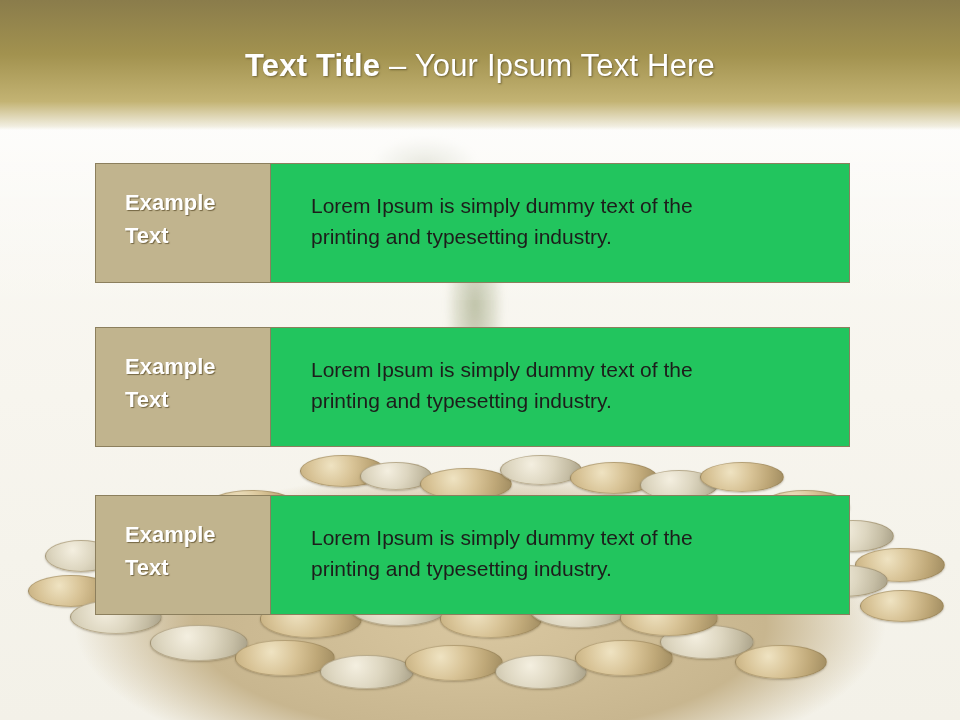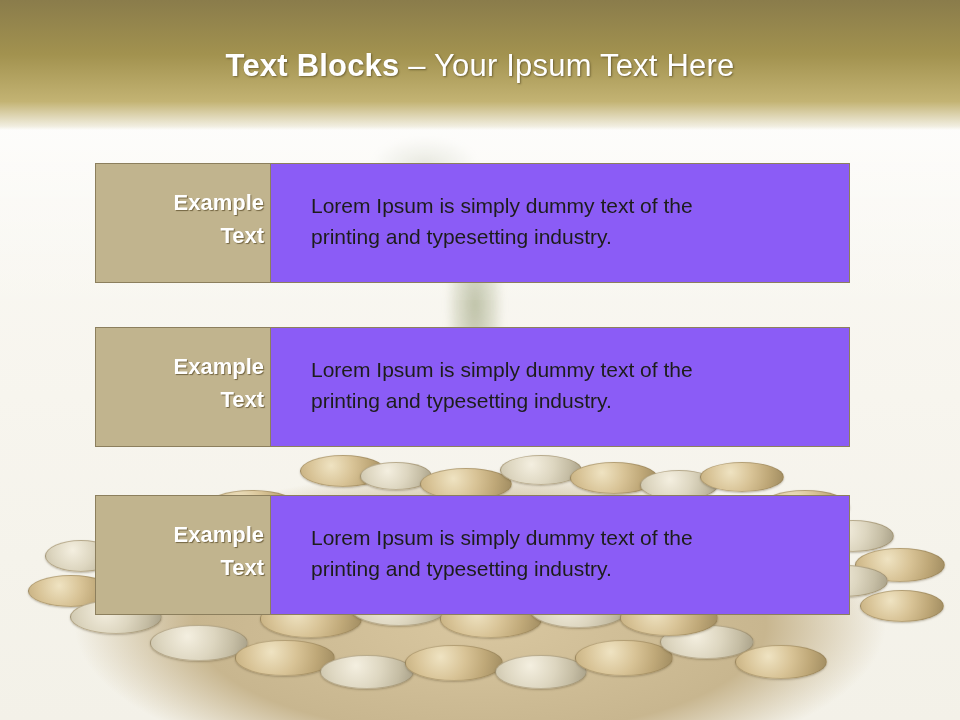--- a/index.html
+++ b/index.html
@@ -107,28 +107,27 @@
     box-sizing: border-box;
     background: #c0b храм;
     background: #c1b48e;
     border-right: 1px solid #8c7f5d;
     padding: 22px 6px 0 29px;
     color: #ffffff;
     font-weight: bold;
     font-size: 22px;
     line-height: 33px;
     text-shadow: 1px 1px 1px rgba(90,75,40,0.75);
-    text-align: right;
   }
   .block-label span { display: block; }
 
   .block-body {
     flex: 1;
     box-sizing: border-box;
-    background: #8b5cf6;
+    background: #22c55e;
     padding: 26px 22px 0 40px;
     color: #1d1d1b;
     font-size: 21px;
     line-height: 31px;
   }
 </style>
 </head>
 <body>
 
 <div class="slide">
@@ -176,21 +175,21 @@
     <div class="coin pale" style="left:330px; top:520px; width:92px; height:32px;"></div>
     <div class="coin" style="left:420px; top:512px; width:96px; height:34px;"></div>
     <div class="coin pale" style="left:510px; top:520px; width:92px; height:32px;"></div>
     <div class="coin" style="left:600px; top:512px; width:90px; height:32px;"></div>
 
     <div class="photo-fade-top"></div>
   </div>
 
   <div class="title-bar"></div>
   <div class="title-text">
-    <span class="strong">Text Blocks</span><span class="light"> – </span><span class="light">Your Ipsum Text Here</span>
+    <span class="strong">Text Title</span><span class="light"> – </span><span class="light">Your Ipsum Text Here</span>
   </div>
 
   <div class="block block-1">
     <div class="block-label">
       <span>Example</span>
       <span>Text</span>
     </div>
     <div class="block-body">
       <div>Lorem Ipsum is simply dummy text of the</div>
       <div>printing and typesetting industry.</div>

